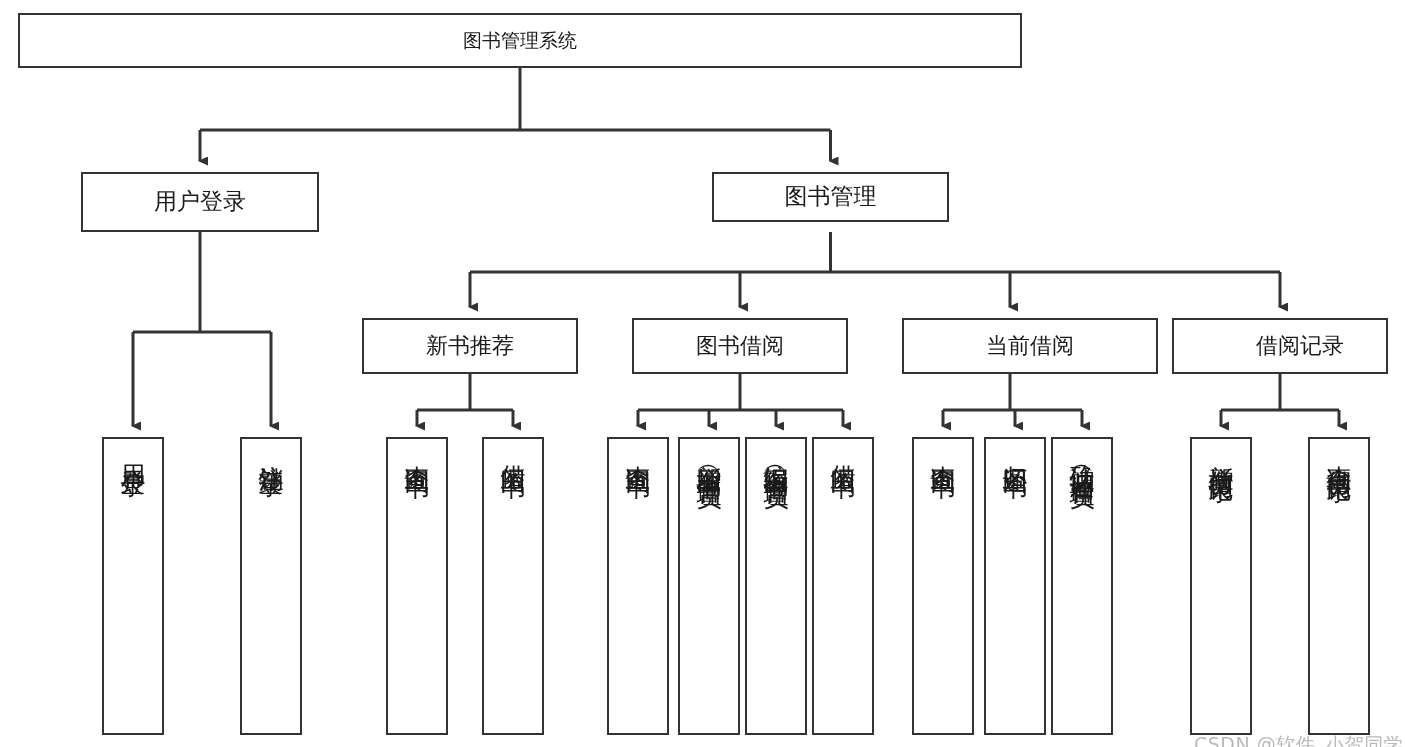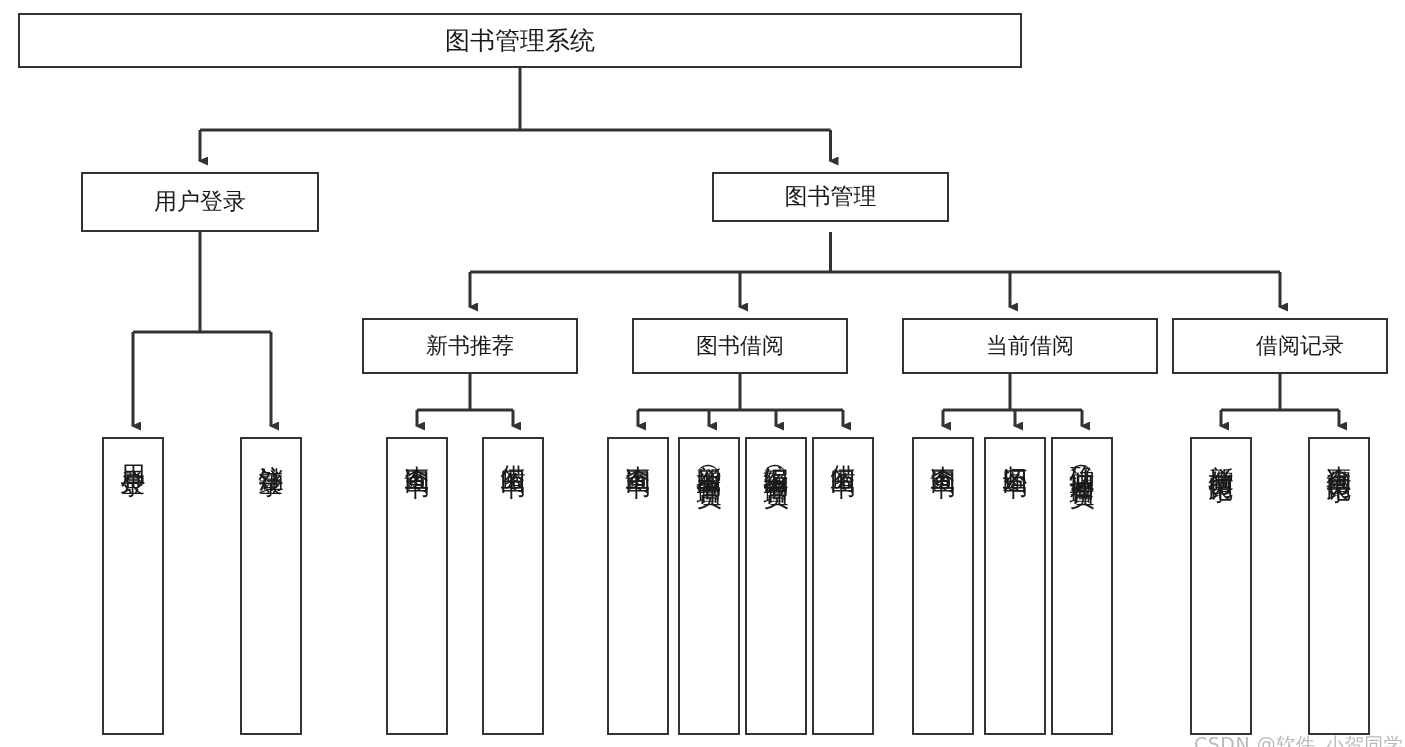--- a/index.html
+++ b/index.html
@@ -33,21 +33,21 @@
     display: flex;
     align-items: center;
     justify-content: center;
     color: #1a1a1a;
   }
   .node .label {
     text-align: center;
     line-height: 1.12;
     white-space: nowrap;
   }
-  .node.root .label { font-size: 25px; }
+  .node.root .label { font-size: 19px; }
   .node.lvl2 .label { font-size: 23px; }
   .node.lvl3 .label { font-size: 22px; }
   .node.leaf {
     align-items: flex-start;
     padding-top: 6px;
   }
   .node.leaf .label {
     writing-mode: vertical-rl;
     text-orientation: upright;
     font-size: 25px;

